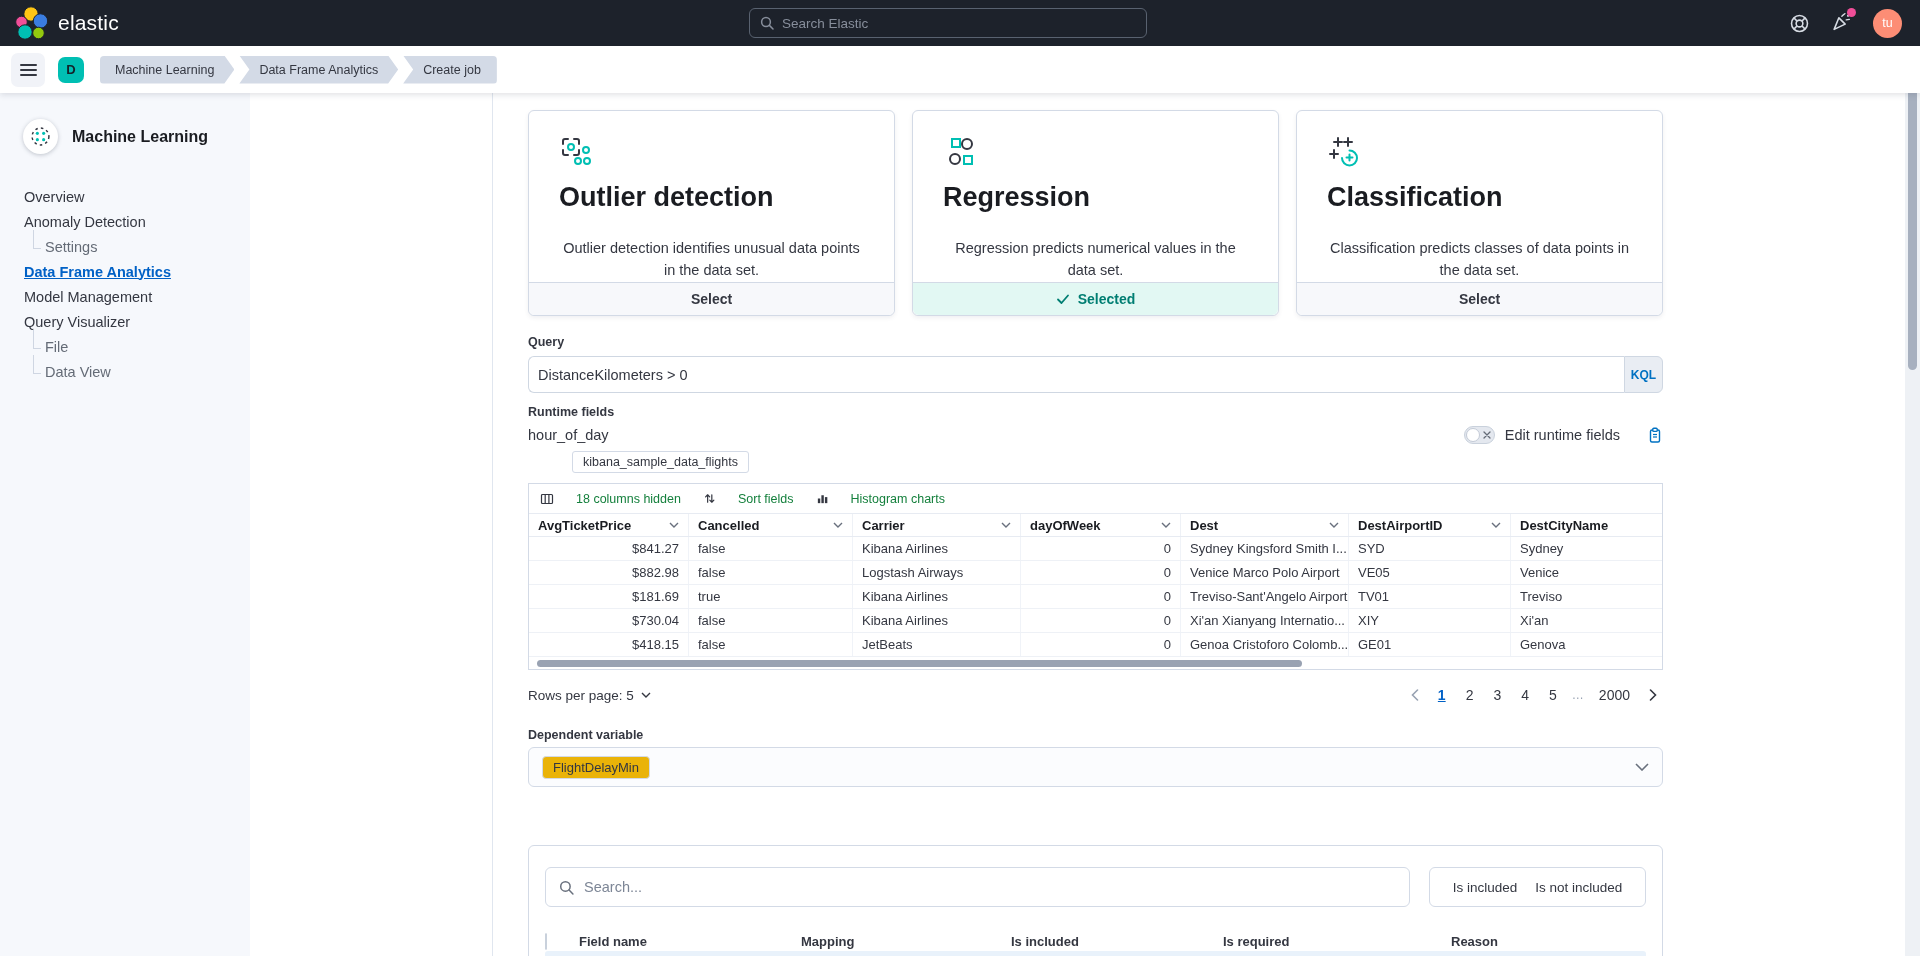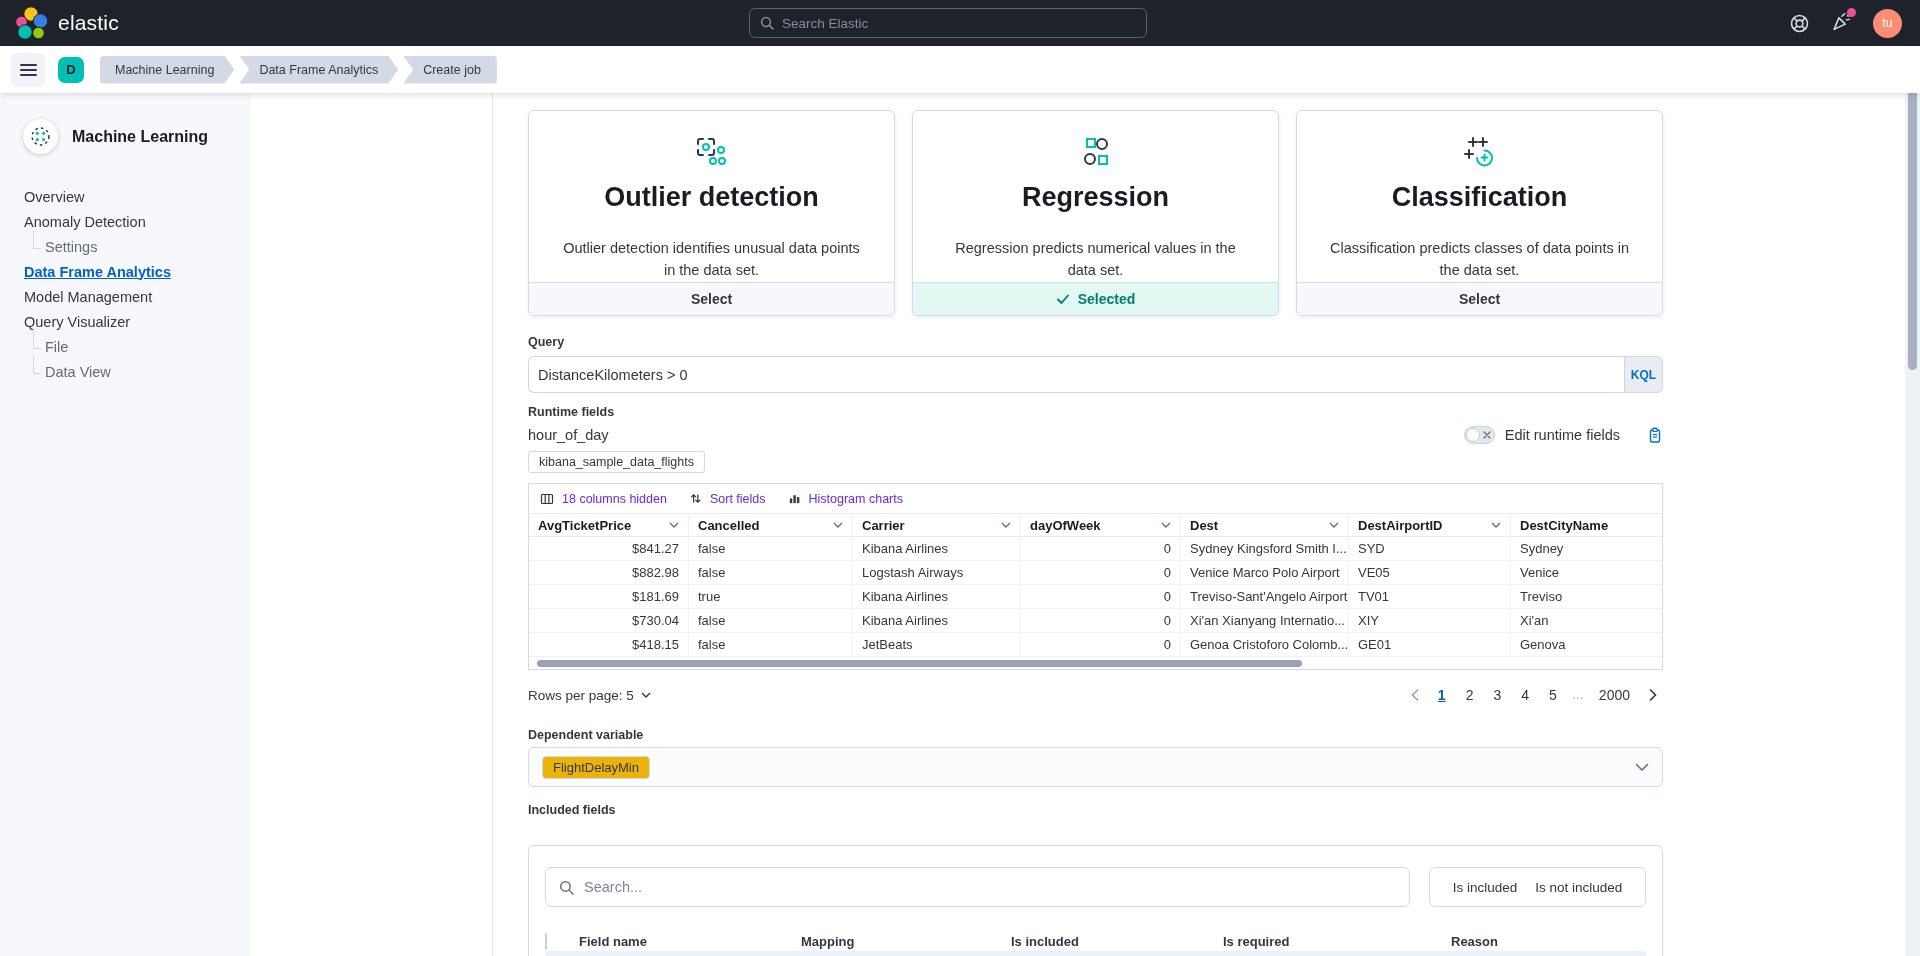--- a/index.html
+++ b/index.html
@@ -46,48 +46,48 @@
   
   .vscroll { position:absolute; top:46px; right:0; width:15px; bottom:0; background:#eef1f5; z-index:25; }
   .vscroll .thumb { position:absolute; left:3px; width:9px; top:24px; height:300px; border-radius:5px; background:#a7b0bf; }
 
   
   #main { position:absolute; left:493px; top:93px; width:1412px; bottom:0; background:#fff; overflow:hidden; }
   .sec { position:absolute; left:35px; width:1135px; }
 
   .cards { top:17px; display:flex; gap:17px; }
   .card { flex:1; border:1px solid #d3dae6; border-radius:6px; background:#fff; box-shadow:0 2px 4px rgba(60,70,90,.08); display:flex; flex-direction:column; height:206px; }
-  .card-body { flex:1; display:flex; flex-direction:column; align-items:center; padding:24px 30px 0; }
+  .card-body { flex:1; display:flex; flex-direction:column; padding:24px 30px 0; }
   .card-title { font-size:27px; font-weight:700; color:#1a1c21; margin-top:13px; }
   .card-desc { font-size:14.5px; color:#343741; text-align:center; margin-top:25px; line-height:1.5; }
   .card-foot { height:40px; border-top:1px solid #d3dae6; background:#f7f8fb; display:flex; align-items:center; justify-content:center; gap:8px; font-size:14px; font-weight:700; color:#343741; border-radius:0 0 6px 6px; cursor:pointer; }
   .card-foot.selected { background:#e2f8f3; color:#007e72; }
 
   .section-label { font-size:12.5px; font-weight:700; color:#343741; }
   .lbl-query { top:242px; }
   .query-row { top:263px; height:37px; display:flex; }
   .query-input { flex:1; border:1px solid #cfd7e2; border-right:none; border-radius:6px 0 0 6px; display:flex; align-items:center; padding:0 9px; font-size:14.5px; color:#343741; background:#fff; }
   .kql-btn { width:39px; background:#e9edf3; border:1px solid #cfd7e2; border-radius:0 6px 6px 0; display:flex; align-items:center; justify-content:center; font-size:12px; font-weight:700; color:#0071c2; }
 
   .lbl-runtime { top:312px; }
   .runtime-row { top:330px; height:24px; display:flex; align-items:center; }
   .runtime-value { font-size:14.5px; color:#343741; }
   .runtime-right { margin-left:auto; display:flex; align-items:center; }
   .toggle { width:31px; height:18px; border-radius:9px; background:#e4e8ef; border:1px solid #c9d1dc; display:flex; align-items:center; }
   .toggle .knob { width:14px; height:14px; background:#fff; border:1px solid #c3cad6; border-radius:50%; margin-left:1px; }
   .edit-label { font-size:14.5px; color:#343741; margin-left:10px; }
   .copy-btn { margin-left:27px; display:flex; }
 
-  .badge-row { top:358px; }
+  .badge-row { top:358px;margin-left:44px; }
   .index-badge { display:inline-block; border:1px solid #d3dae6; border-radius:3px; background:#fff; font-size:12.5px; color:#343741; padding:3px 10px; }
 
   
   .grid-panel { top:390px; border:1px solid #d3dae6; background:#fff; }
   .grid-toolbar { height:29px; display:flex; align-items:center; gap:22px; padding:0 11px; }
-  .tb-btn { display:flex; align-items:center; gap:8px; font-size:12.5px; color:#6d28d9; cursor:pointer; }
+  .tb-btn { display:flex; align-items:center; gap:22px; font-size:12.5px; color:#15803d; cursor:pointer; }
   .grid-header { display:flex; border-top:1px solid #e7ebf2; border-bottom:1px solid #e7ebf2; height:24px; }
   .gh-cell { display:flex; align-items:center; font-size:13px; font-weight:700; color:#1a1c21; padding:0 9px; border-right:1px solid #eef1f6; }
   .gh-cell:last-child { border-right:none; }
   .gh-cell span { flex:1; white-space:nowrap; overflow:hidden; }
   .grid-row { display:flex; height:24px; border-bottom:1px solid #eef1f6; }
   .g-cell { font-size:13px; color:#343741; padding:0 9px; display:flex; align-items:center; border-right:1px solid #f0f3f8; white-space:nowrap; overflow:hidden; }
   .g-cell:last-child { border-right:none; }
   .num { justify-content:flex-end; }
   .c0{width:160px;} .c1{width:164px;} .c2{width:168px;} .c3{width:160px;} .c4{width:168px;} .c5{width:162px;} .c6{flex:1;}
   .hscroll { height:12px; position:relative; }
@@ -458,21 +458,20 @@
   <div class="sec section-label lbl-depvar">Dependent variable</div>
   <div class="sec depvar-box">
     <span class="chip">FlightDelayMin</span>
     <span class="depvar-chevron">
       <svg width="14" height="8" viewBox="0 0 14 8">
           <polyline points="1,1 7,7 13,1" fill="none" stroke="#69707d" stroke-width="1.6"></polyline>
         </svg>
     </span>
   </div>
 
-  <div class="sec section-label lbl-inc">Included fields</div>
 
   <div class="sec fields-panel">
     <div class="fields-top">
       <div class="f-search">
         <svg width="15" height="15" viewBox="0 0 14 14">
           <circle cx="6" cy="6" r="4.4" fill="none" stroke="#69707d" stroke-width="1.4"></circle>
           <line x1="9.4" y1="9.4" x2="13" y2="13" stroke="#69707d" stroke-width="1.4" stroke-linecap="round"></line>
         </svg>
         <input placeholder="Search..." style="">
       </div>

